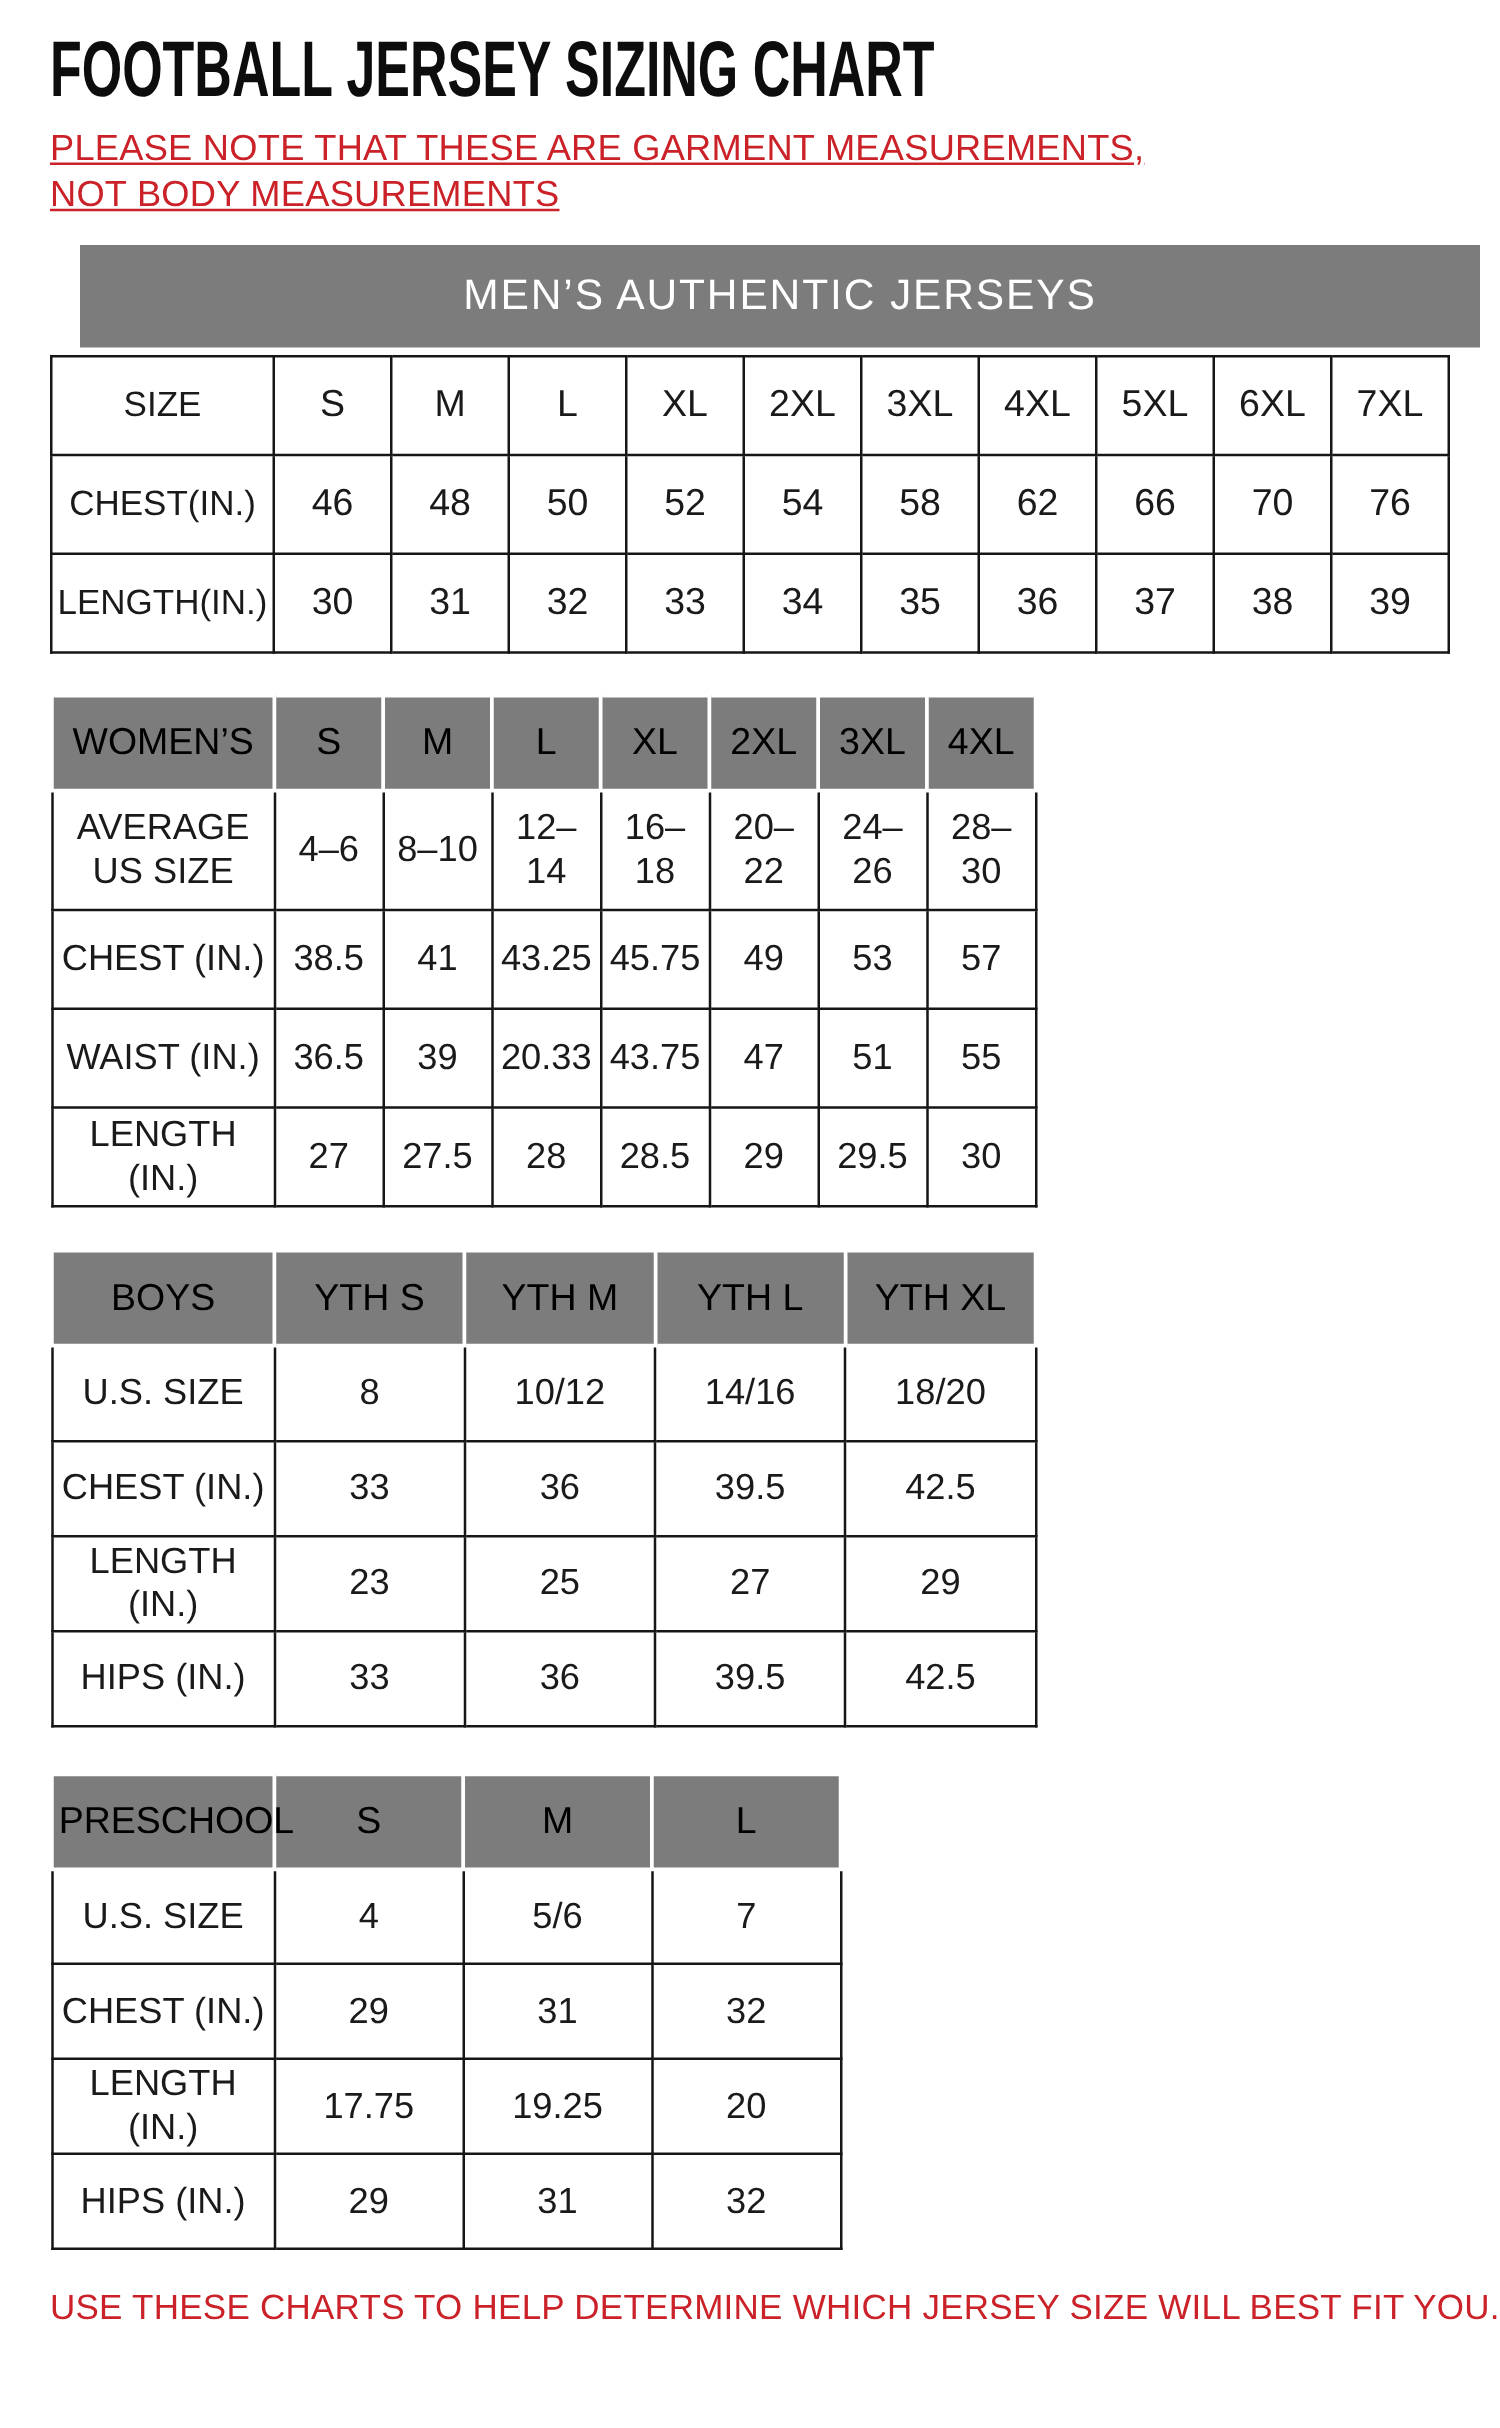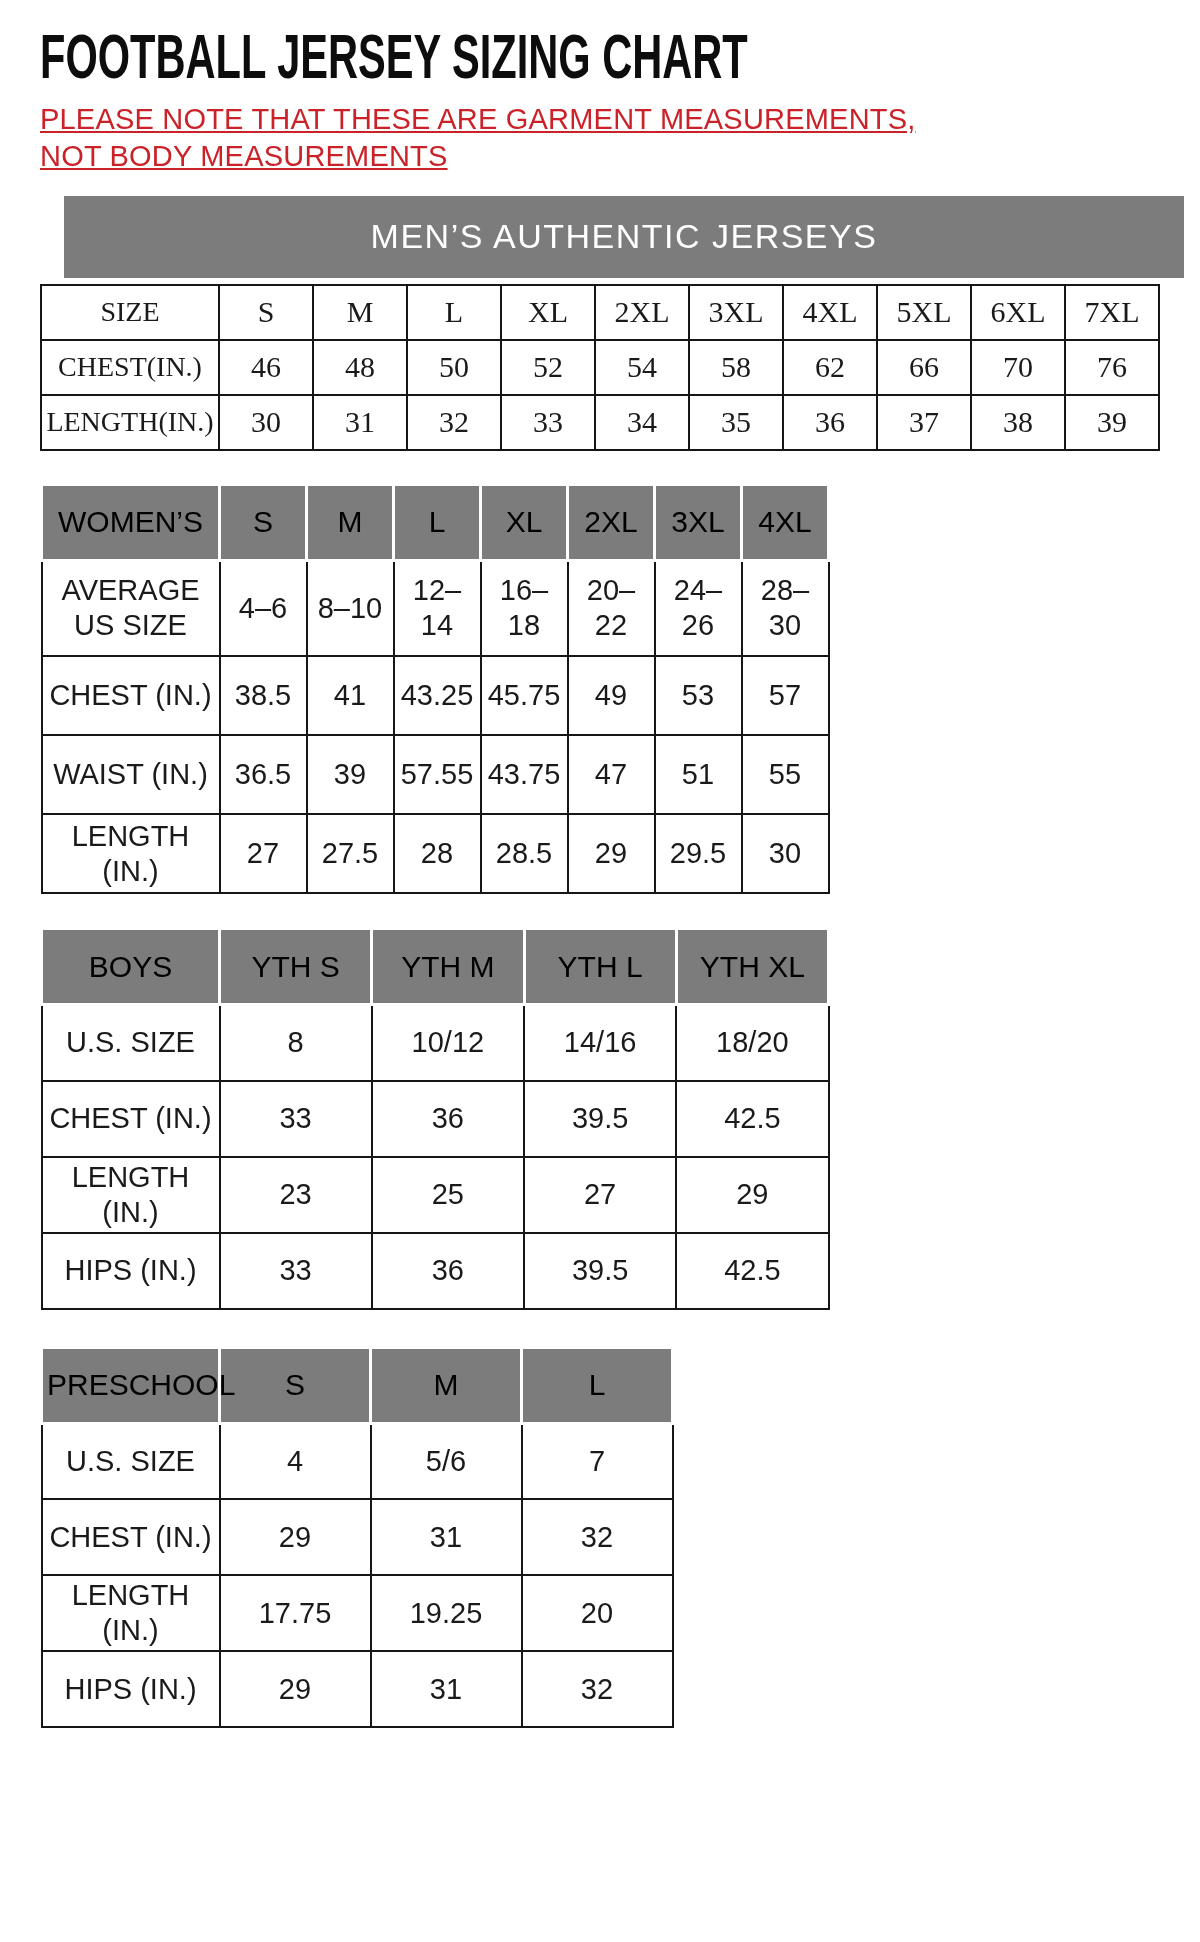--- a/index.html
+++ b/index.html
@@ -62,23 +62,22 @@
     font-weight:400;
     text-align:center;
     vertical-align:middle;
     padding:0 4px;
     line-height:1.2;
   }
 
   table.mens{ width:1120px; margin-bottom:32px; }
   table.mens th, table.mens td{
     border:2px solid var(--border-black);
-    height:55px;
+    height:79px;
     font-size:30px;
-    font-family:Liberation Serif, serif;
   }
   table.mens th.rowlabel{ font-size:28px; }
 
   table.womens{ width:790px; margin-bottom:33px; }
   table.boys{ width:790px; margin-bottom:36px; }
   table.preschool{ width:634px; margin-bottom:28px; }
 
   .ghead{
     background:var(--header-gray);
     color:#000000;
@@ -222,21 +221,21 @@
           <td>43.25</td>
           <td>45.75</td>
           <td>49</td>
           <td>53</td>
           <td>57</td>
         </tr>
         <tr>
           <th class="rowlabel">WAIST (IN.)</th>
           <td>36.5</td>
           <td>39</td>
-          <td>57.55</td>
+          <td>20.33</td>
           <td>43.75</td>
           <td>47</td>
           <td>51</td>
           <td>55</td>
         </tr>
         <tr>
           <th class="rowlabel">LENGTH (IN.)</th>
           <td>27</td>
           <td>27.5</td>
           <td>28</td>
@@ -338,14 +337,15 @@
         <tr>
           <th class="rowlabel">HIPS (IN.)</th>
           <td>29</td>
           <td>31</td>
           <td>32</td>
         </tr>
       </tbody>
     </table>
   </section>
 
+  <p class="footer">USE THESE CHARTS TO HELP DETERMINE WHICH JERSEY SIZE WILL BEST FIT YOU.</p>
 
 </div>
 
 </body></html>

